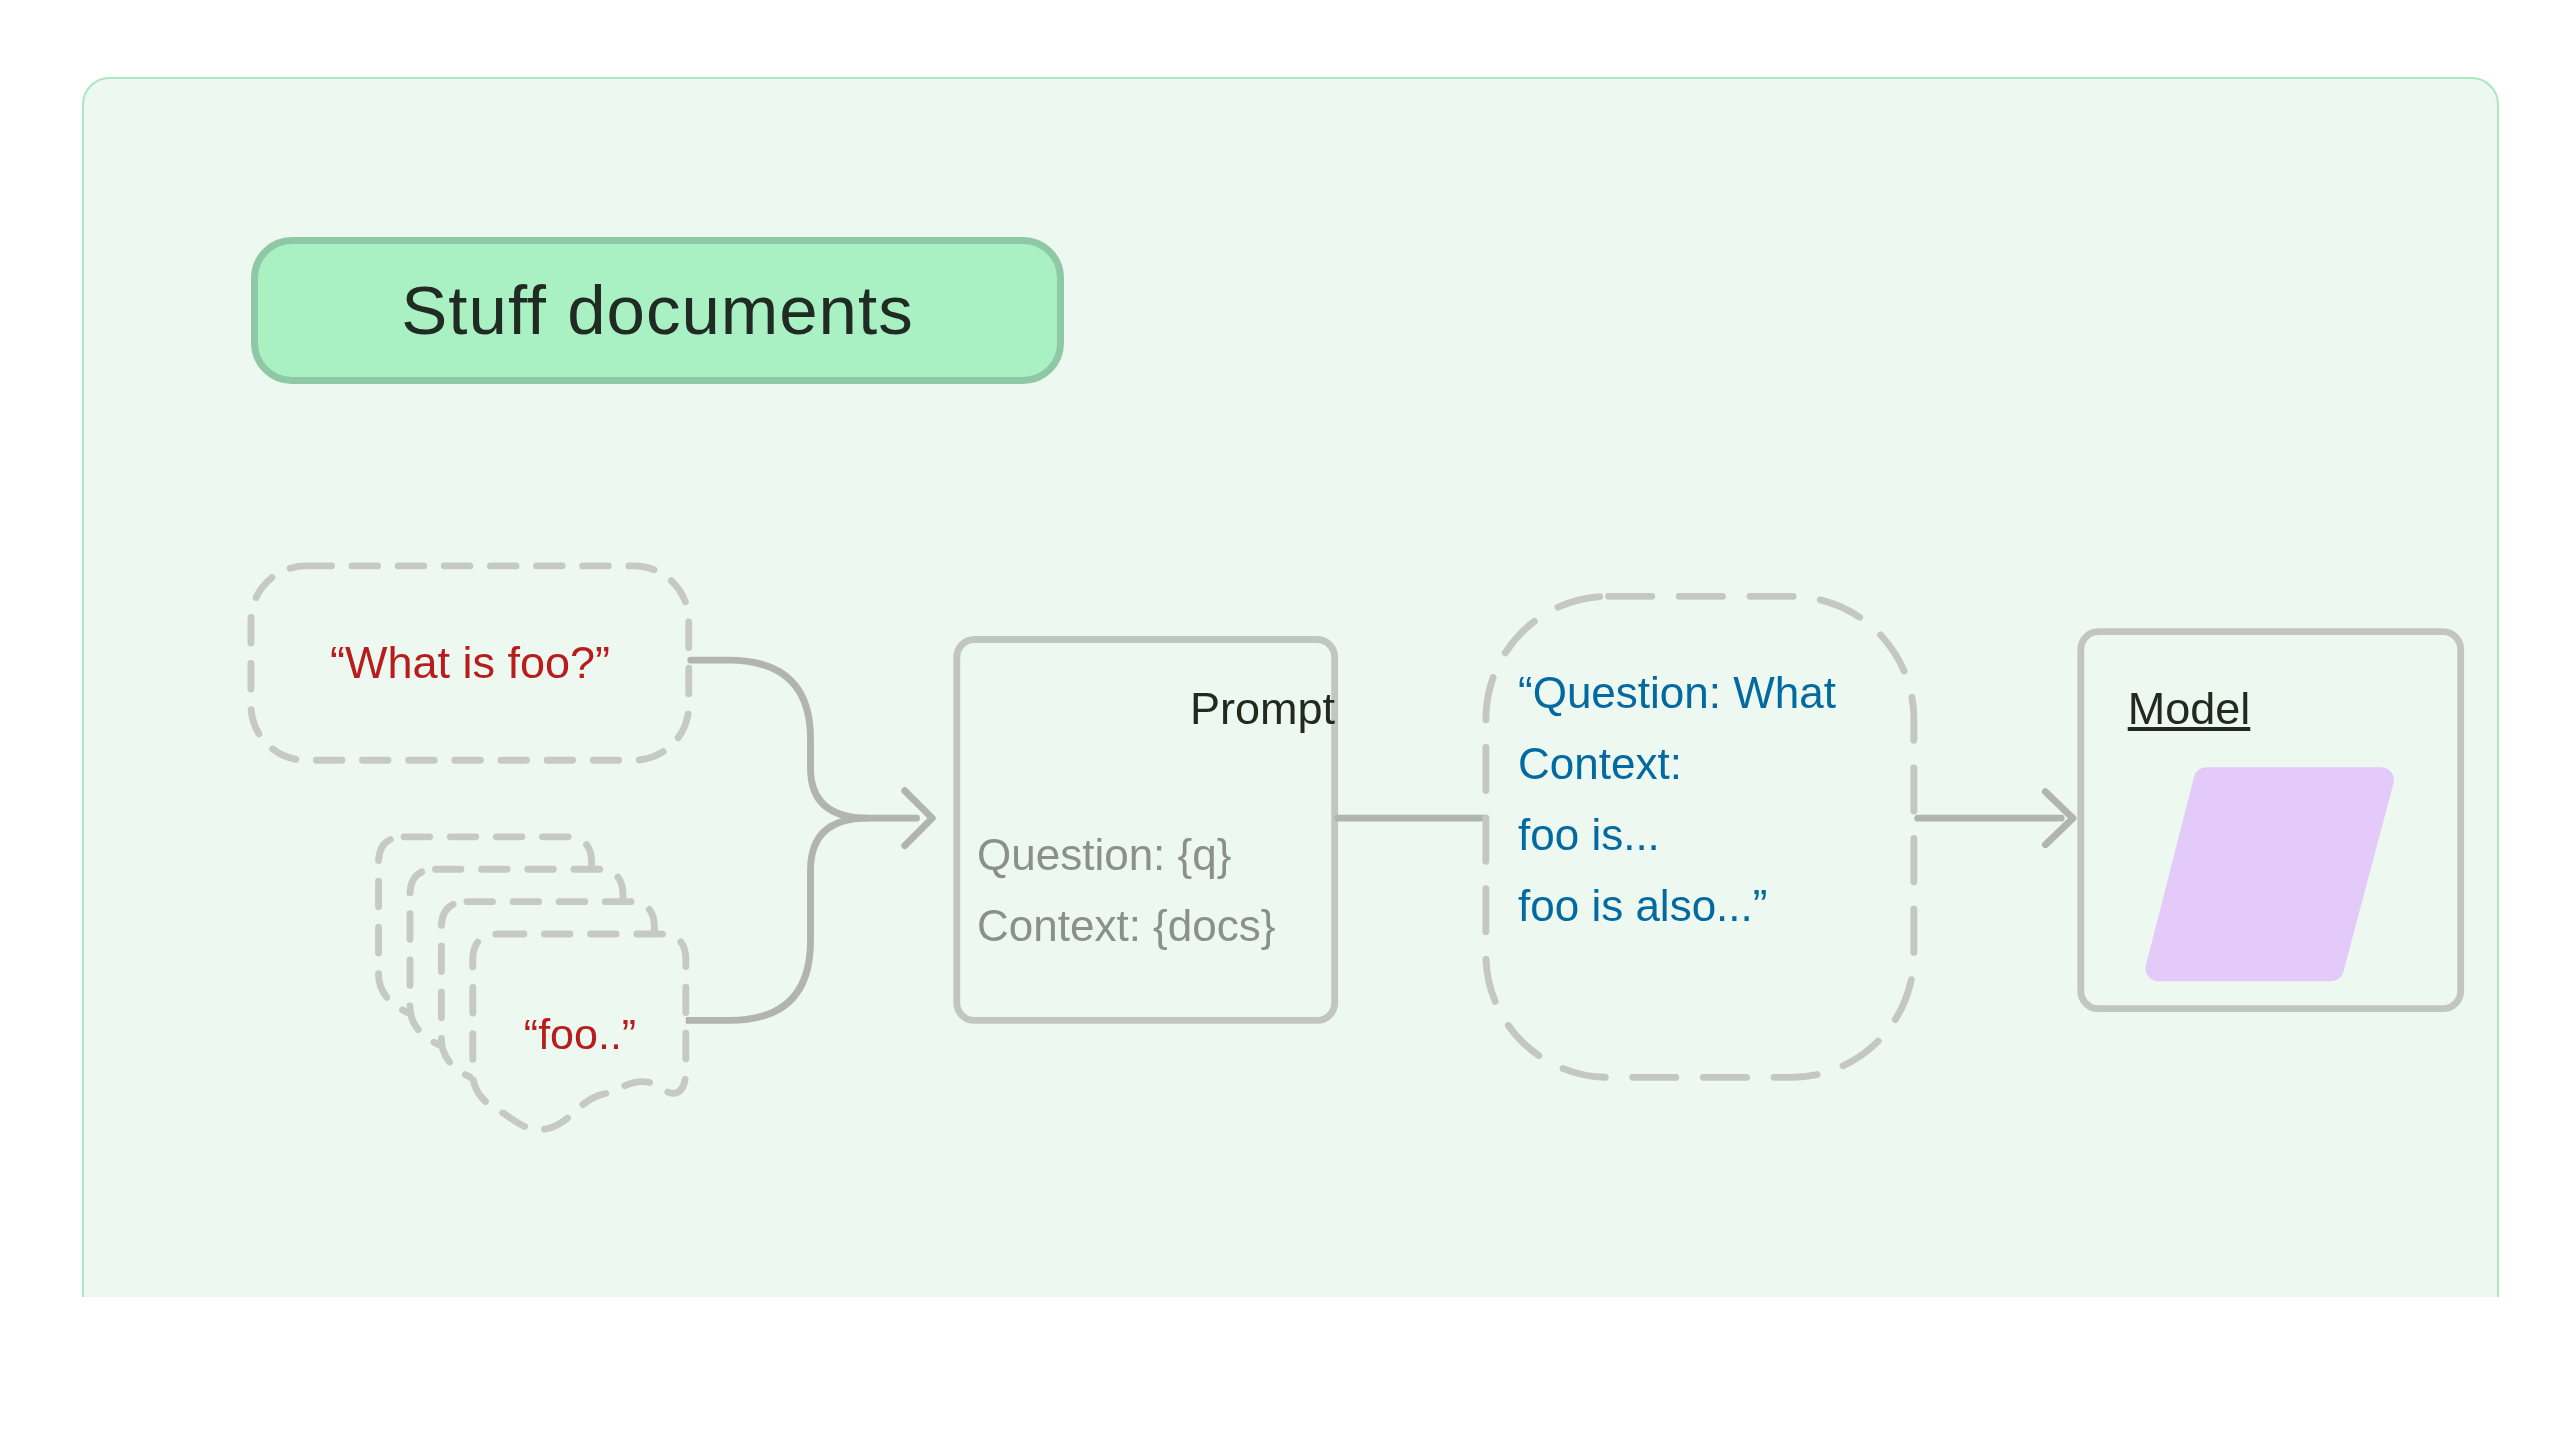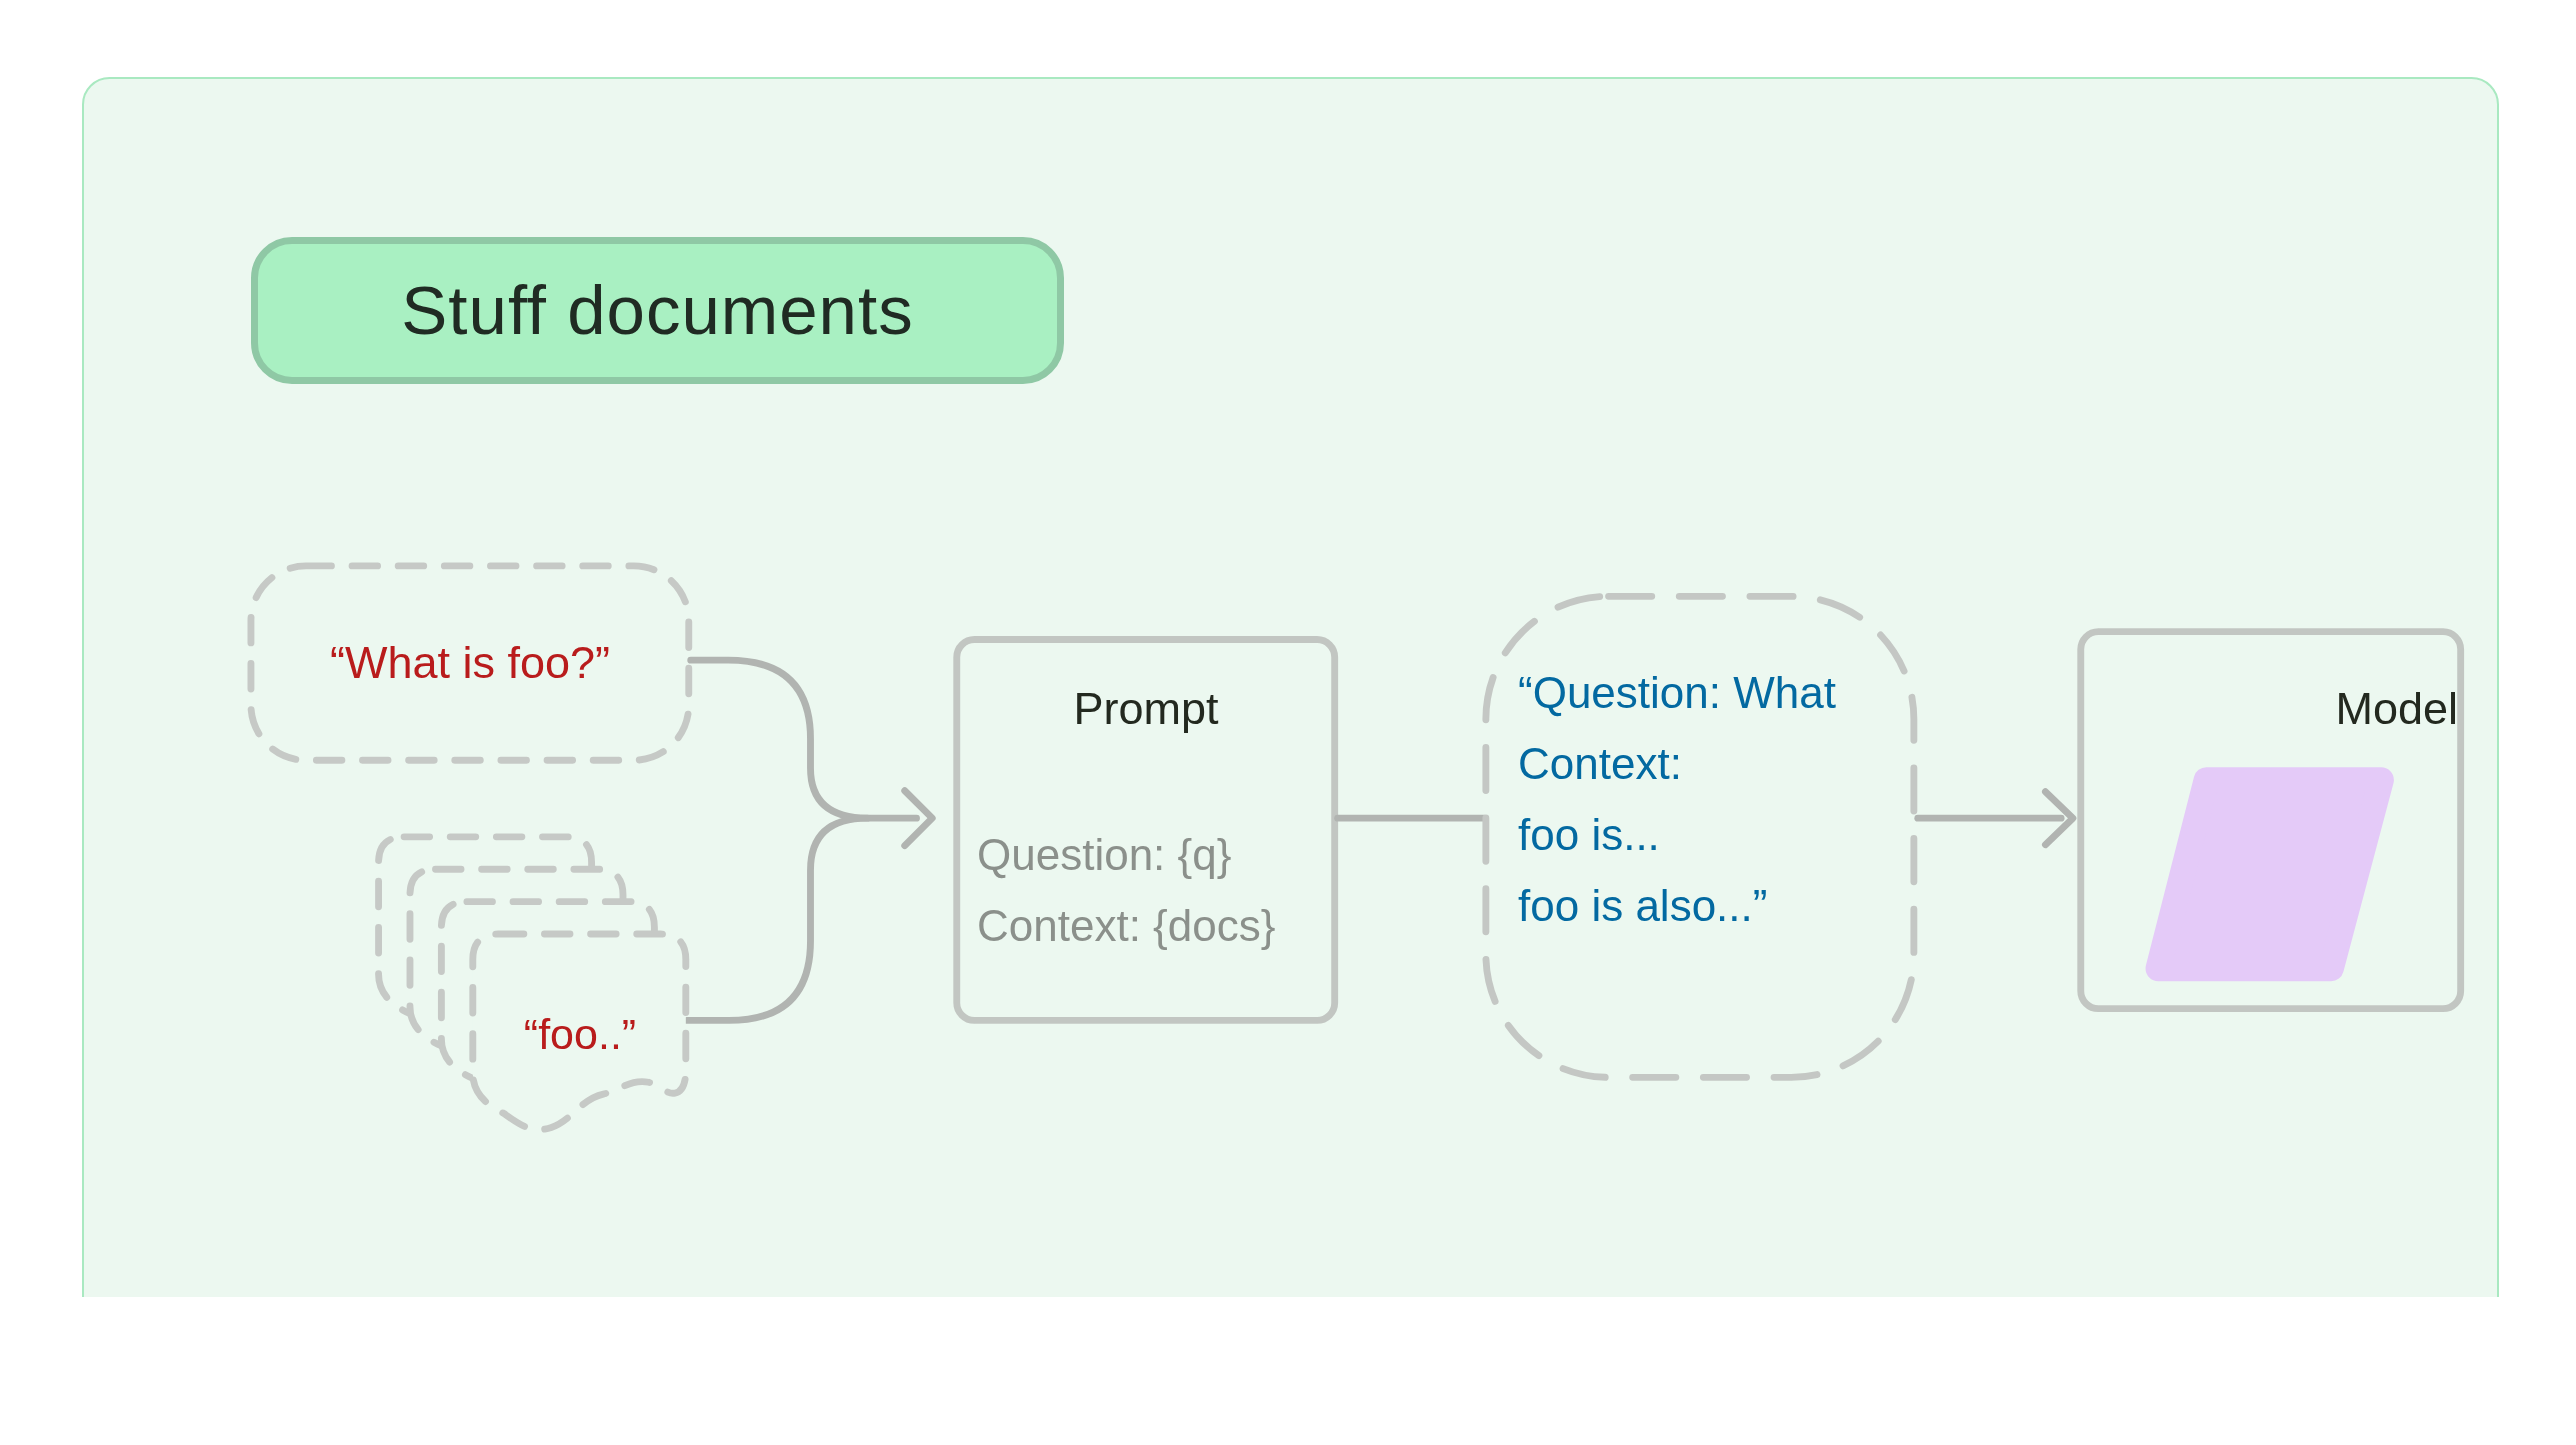--- a/index.html
+++ b/index.html
@@ -9,26 +9,26 @@
         border:2.9px solid #a9e9c1;border-radius:27.5px;box-sizing:border-box;}
   .badge{position:absolute;left:167px;top:158px;width:813px;height:147px;background:#a9f0c2;
          border:7.9px solid #8fc8a5;border-radius:41px;box-sizing:border-box;
          display:flex;align-items:center;justify-content:center;}
   .badge span{font-size:69px;font-weight:500;color:#202b23;letter-spacing:1px;}
   svg.diagram{position:absolute;left:0;top:0;width:2576px;height:1445px;}
   .txt{position:absolute;color:#b91c1c;font-size:45px;}
   .center-box{display:flex;align-items:center;justify-content:center;text-align:center;}
   .query-text{left:167px;top:487px;width:438px;height:194px;}
   .foo-text{left:389px;top:855px;width:214px;height:201px;}
-  .prompt-title{left:873px;top:607px;width:378px;text-align:center;color:#23291f;line-height:45px;}
+  .prompt-title{left:873px;top:607px;width:378px;text-align:right;color:#23291f;line-height:45px;}
   .prompt-body{left:893px;top:740px;width:393px;line-height:71px;font-size:44px;color:#8b908b;}
   .bubble-text{left:1434px;top:578px;width:412px;line-height:71px;font-size:44px;color:#0369a1;}
   .bubble-text span{display:block;}
   .prompt-body span{display:block;}
-  .model-title{left:1994px;top:607px;width:380px;text-align:right;color:#23291f;line-height:45px;}
+  .model-title{left:1915px;top:607px;width:380px;text-align:center;color:#23291f;line-height:45px;text-decoration:underline;}
 </style>
 </head>
 <body>
 
 <div class="stage">
   <div class="card">
 
     <div class="badge">
       <span>Stuff documents</span>
     </div>

